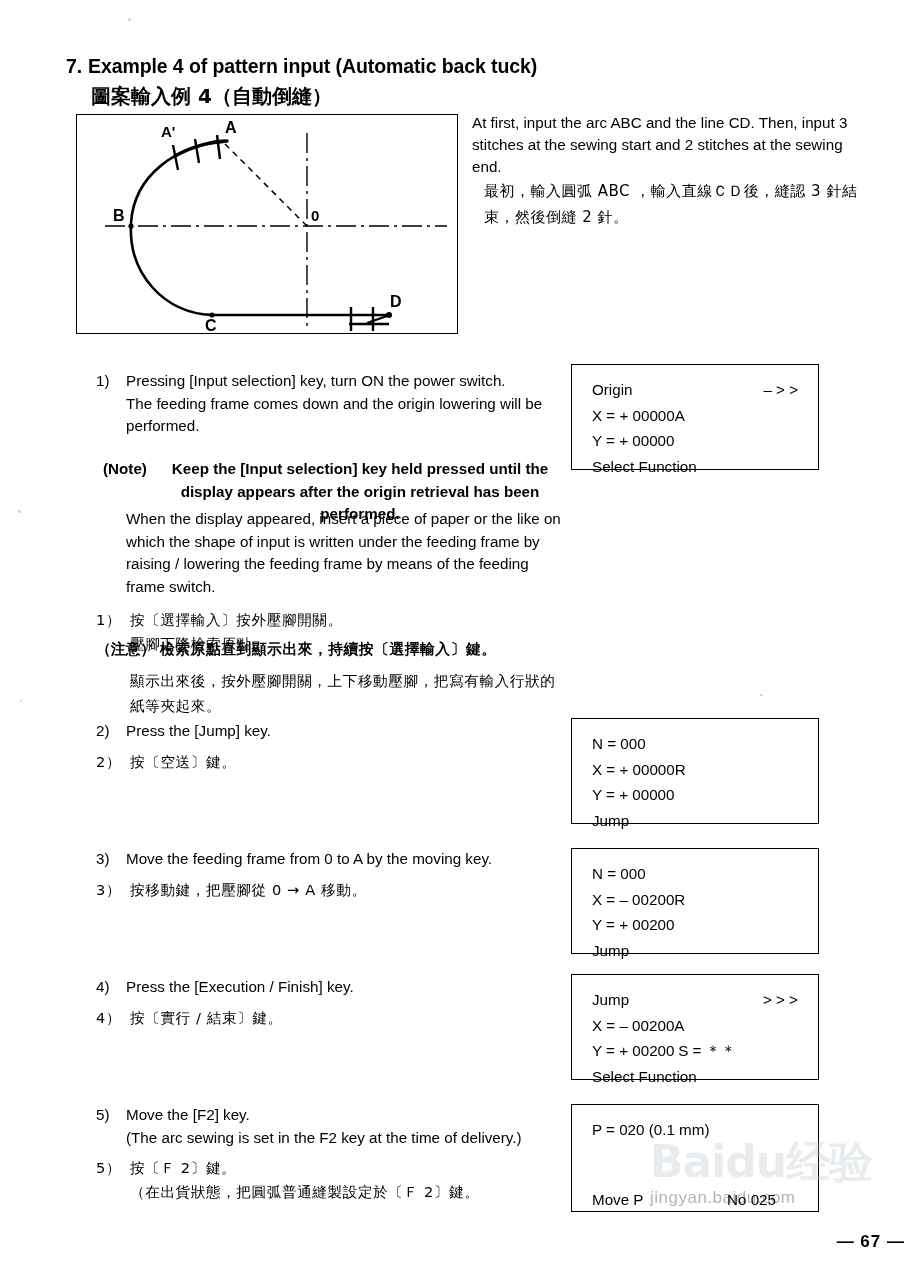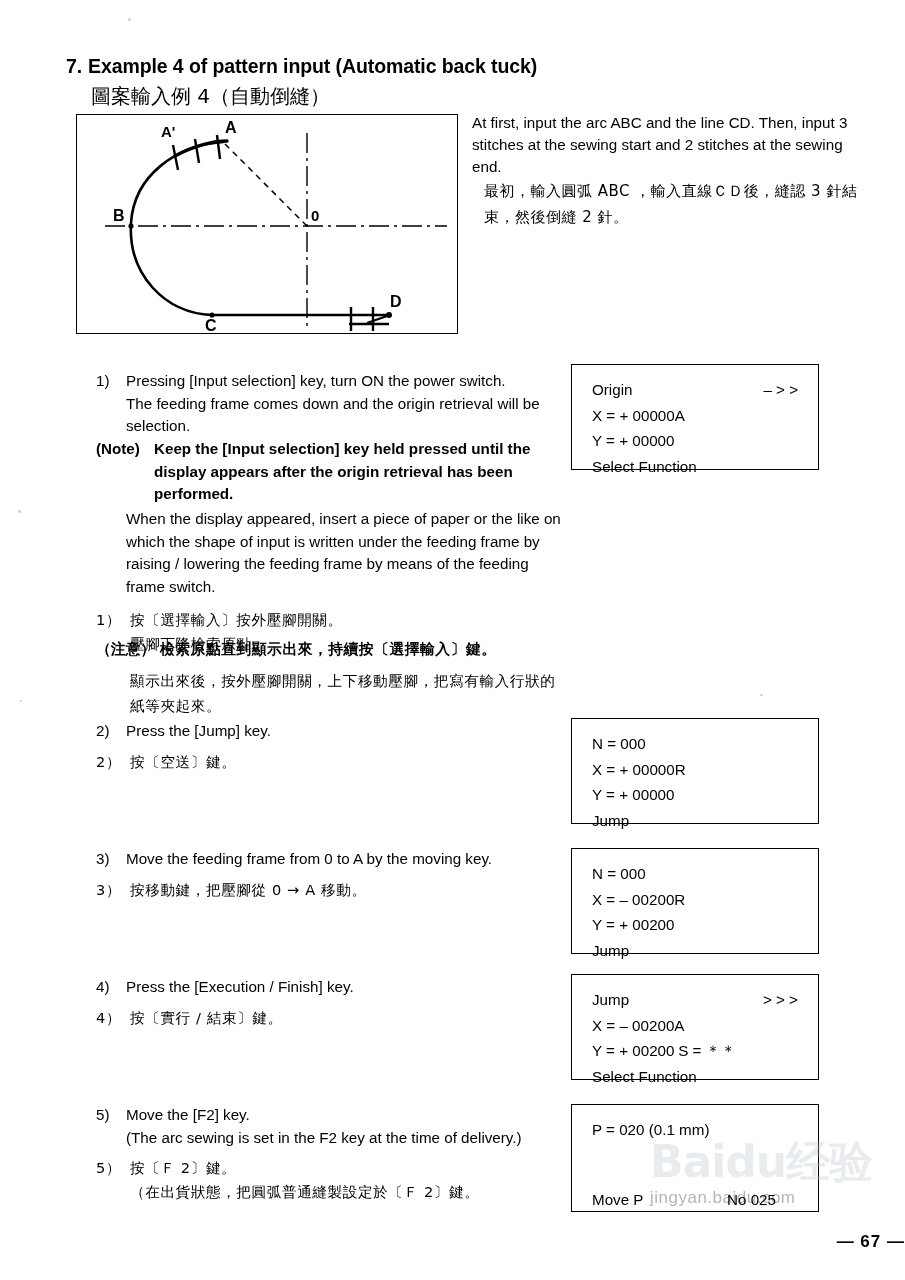--- a/index.html
+++ b/index.html
@@ -32,21 +32,21 @@
   }
   #heading-en {
     font-size: 19.5px;
     font-weight: bold;
     letter-spacing: -0.1px;
     white-space: nowrap;
   }
   #heading-en .numlab { display: inline-block; width: 22px; }
   #heading-zh {
     font-size: 20px;
-    font-weight: normal;
+    font-weight: bold;
     margin-top: 5px;
     padding-left: 25px;
     white-space: nowrap;
     font-family: "DejaVu Sans", sans-serif;
   }
 
   
   #figure-box {
     position: absolute;
     left: 76px;
@@ -239,25 +239,25 @@
   <div id="intro-en">At first, input the arc ABC and the line CD. Then, input 3 stitches at the sewing start and 2 stitches at the sewing end.</div>
   <div id="intro-zh">最初，輸入圓弧 ABC ，輸入直線ＣＤ後，縫認 3 針結束，然後倒縫 2 針。</div>
 
   <div class="step" style="top:370px;">
     <div class="step-line">
       <span class="step-marker">1)</span>
       <span class="step-text">Pressing [Input selection] key, turn ON the power switch.</span>
     </div>
     <div class="step-line">
       <span class="step-marker"></span>
-      <span class="step-text">The feeding frame comes down and the origin retrieval will be selection.</span>
-    </div>
-  </div>
-
-  <div class="step" style="top:438px;">
+      <span class="step-text">The feeding frame comes down and the origin lowering will be performed.</span>
+    </div>
+  </div>
+
+  <div class="step" style="top:458px;text-align:center;">
     <div class="note-row">
       <span class="note-label">(Note)</span>
       <span class="note-body">Keep the [Input selection] key held pressed until the display appears after the origin retrieval has been performed.</span>
     </div>
   </div>
 
   <div class="step" style="top:508px;">
     <div class="indent-para">When the display appeared, insert a piece of paper or the like on which the shape of input is written under the feeding frame by raising / lowering the feeding frame by means of the feeding frame switch.</div>
   </div>
 

